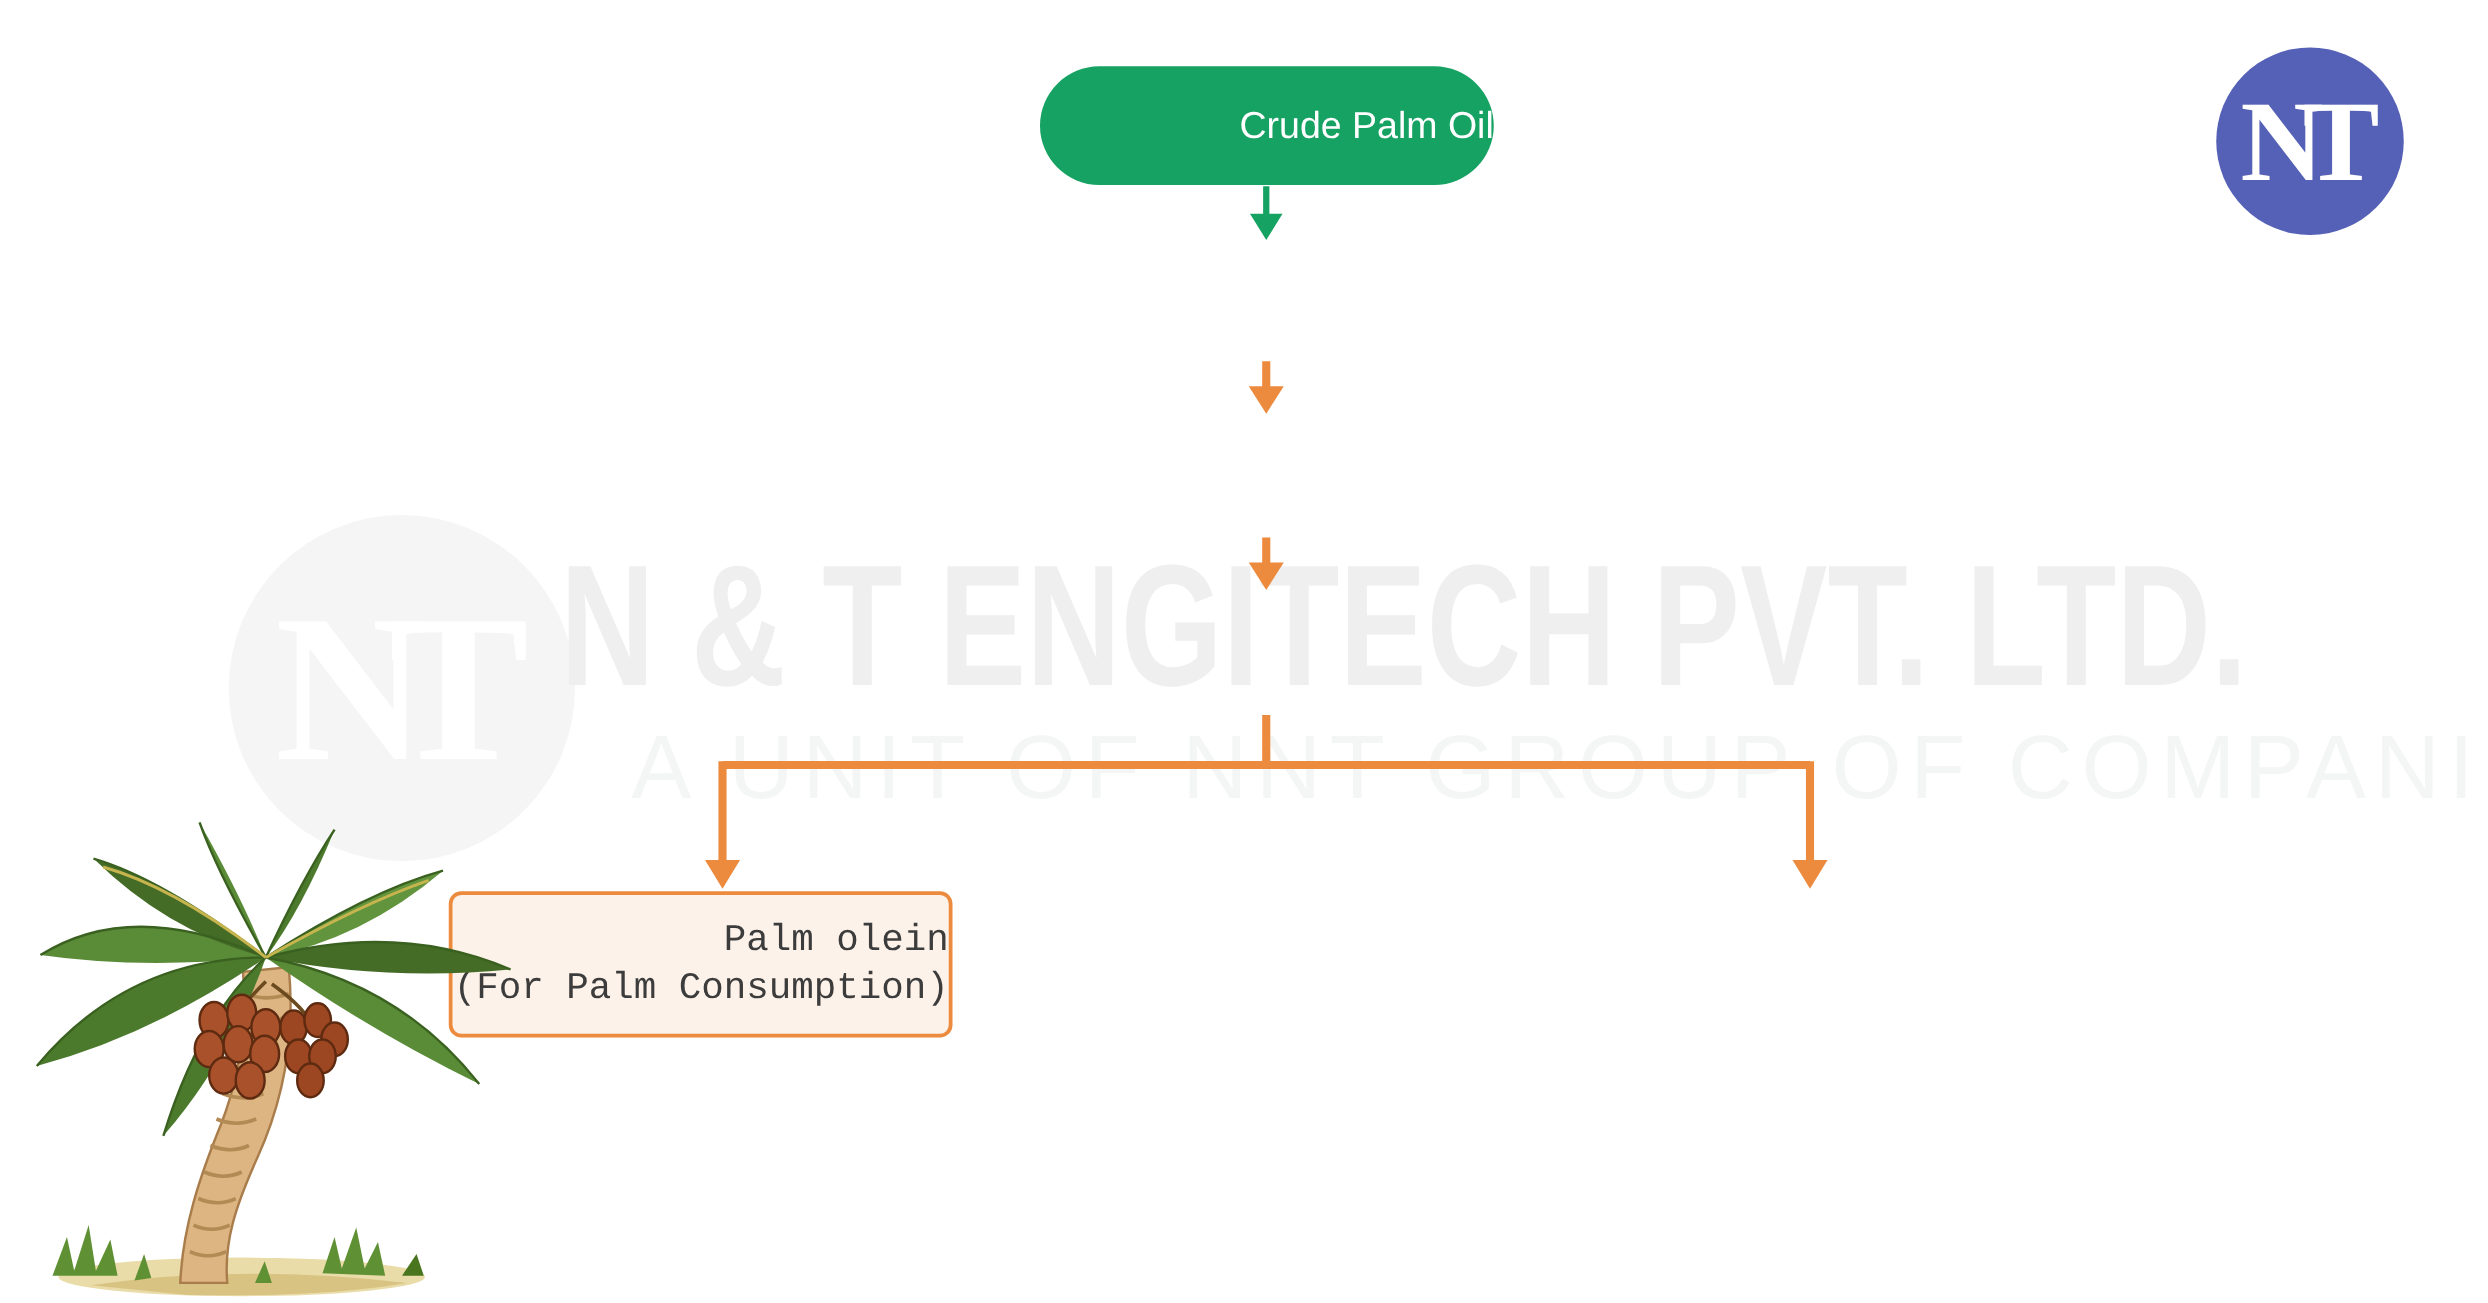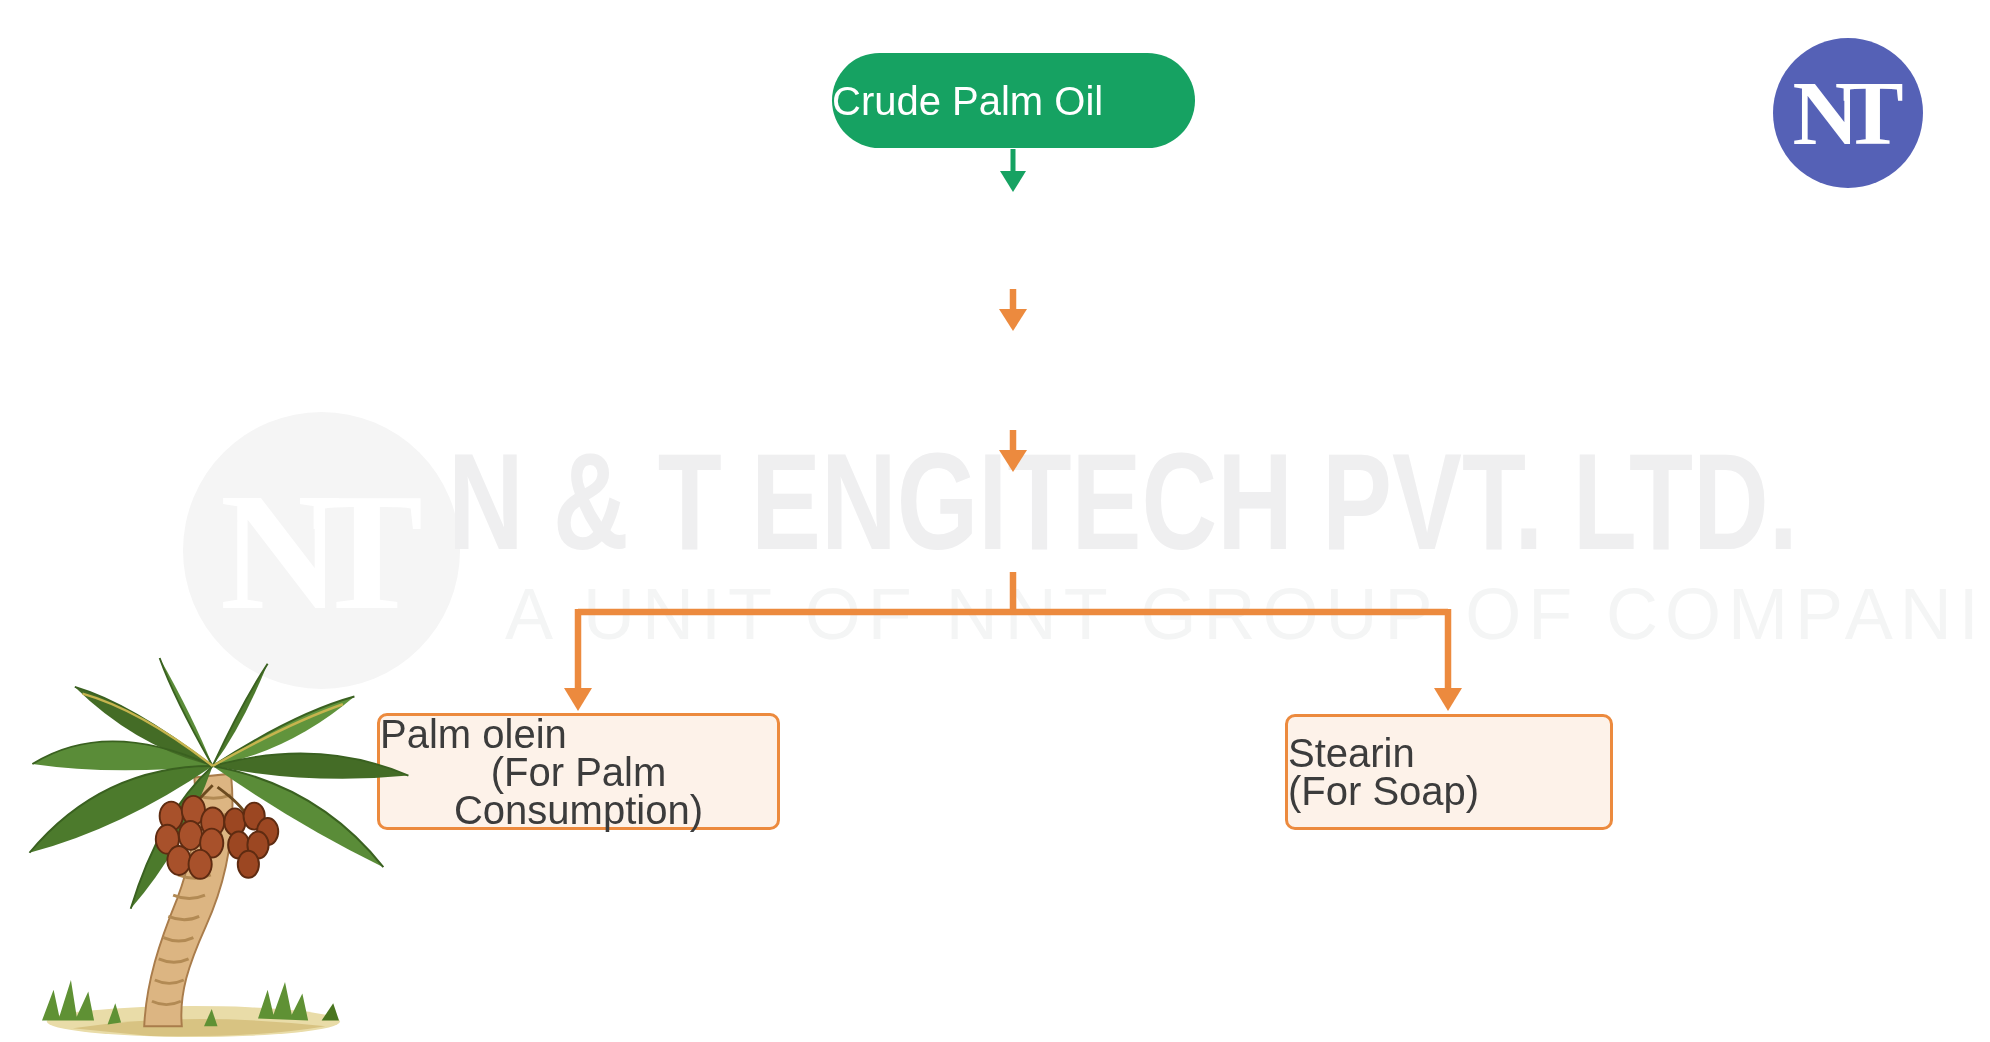--- a/index.html
+++ b/index.html
@@ -27,22 +27,22 @@
     letter-spacing:7px;user-select:none;
   }
   
   .connectors{position:absolute;left:0;top:0;z-index:2;}
   .ln-green{stroke:var(--green);stroke-width:5;fill:none;}
   .hd-green{fill:var(--green);}
   .ln-orange{stroke:var(--orange);stroke-width:6.5;fill:none;}
   .hd-orange{fill:var(--orange);}
   
   .node{
-    position:absolute;z-index:3;display:flex;flex-direction:column;align-items:flex-start;justify-content:center;
-    font-size:40px;color:var(--text_dark);text-align:center;line-height:38px;box-sizing:border-box;
+    position:absolute;z-index:3;display:flex;flex-direction:column;align-items:flex-end;justify-content:center;
+    font-size:30px;color:var(--text_dark);text-align:center;line-height:38px;box-sizing:border-box;
   }
   .pill-green{
     background:var(--green);color:#ffffff;border-radius:48px;
   }
   .box-orange{
     background:var(--peach);border:3px solid var(--orange);border-radius:10px;
   }
   .pill-greenlight{
     background:rgba(232,246,238,0.8);border:2.5px solid var(--green_border);border-radius:47px;
   }
@@ -97,29 +97,25 @@
     </g>
   </svg>
 
   <div class="node pill-green" style="left:832px;top:53px;width:363px;height:95px;">
     <span>Crude Palm Oil</span>
   </div>
 
 
 
 
-  <div class="node box-orange" style="left:377px;top:713px;width:403px;height:117px;">
+  <div class="node box-orange" style="left:359px;top:713px;width:403px;height:117px;font-family:Liberation Mono, monospace;">
     <span>Palm olein</span>
     <span>(For Palm Consumption)</span>
   </div>
 
-  <div class="node box-orange" style="left:1285px;top:714px;width:328px;height:116px;">
-    <span>Stearin</span>
-    <span>(For Soap)</span>
-  </div>
 
   <svg class="palm" width="405" height="392" viewBox="0 0 420 406" aria-hidden="true">
 
     <ellipse cx="185" cy="385" rx="152" ry="16" fill="#E9DCA8"></ellipse>
     <path d="M60,392 Q180,374 322,390 Q252,402 140,400 Z" fill="#D8C382"></path>
 
     <path d="M186,132 L224,128 C230,190 218,242 198,286 C180,326 170,356 173,390 L134,390 C136,344 150,302 168,258 C184,216 190,175 186,132 Z" fill="#DCB582" stroke="#A97C4B" stroke-width="2"></path>
     <g stroke="#B28A54" stroke-width="3" fill="none">
       <path d="M187,150 q19,7 37,0"></path>
         <path d="M183,170 q19,7 37,0"></path>

